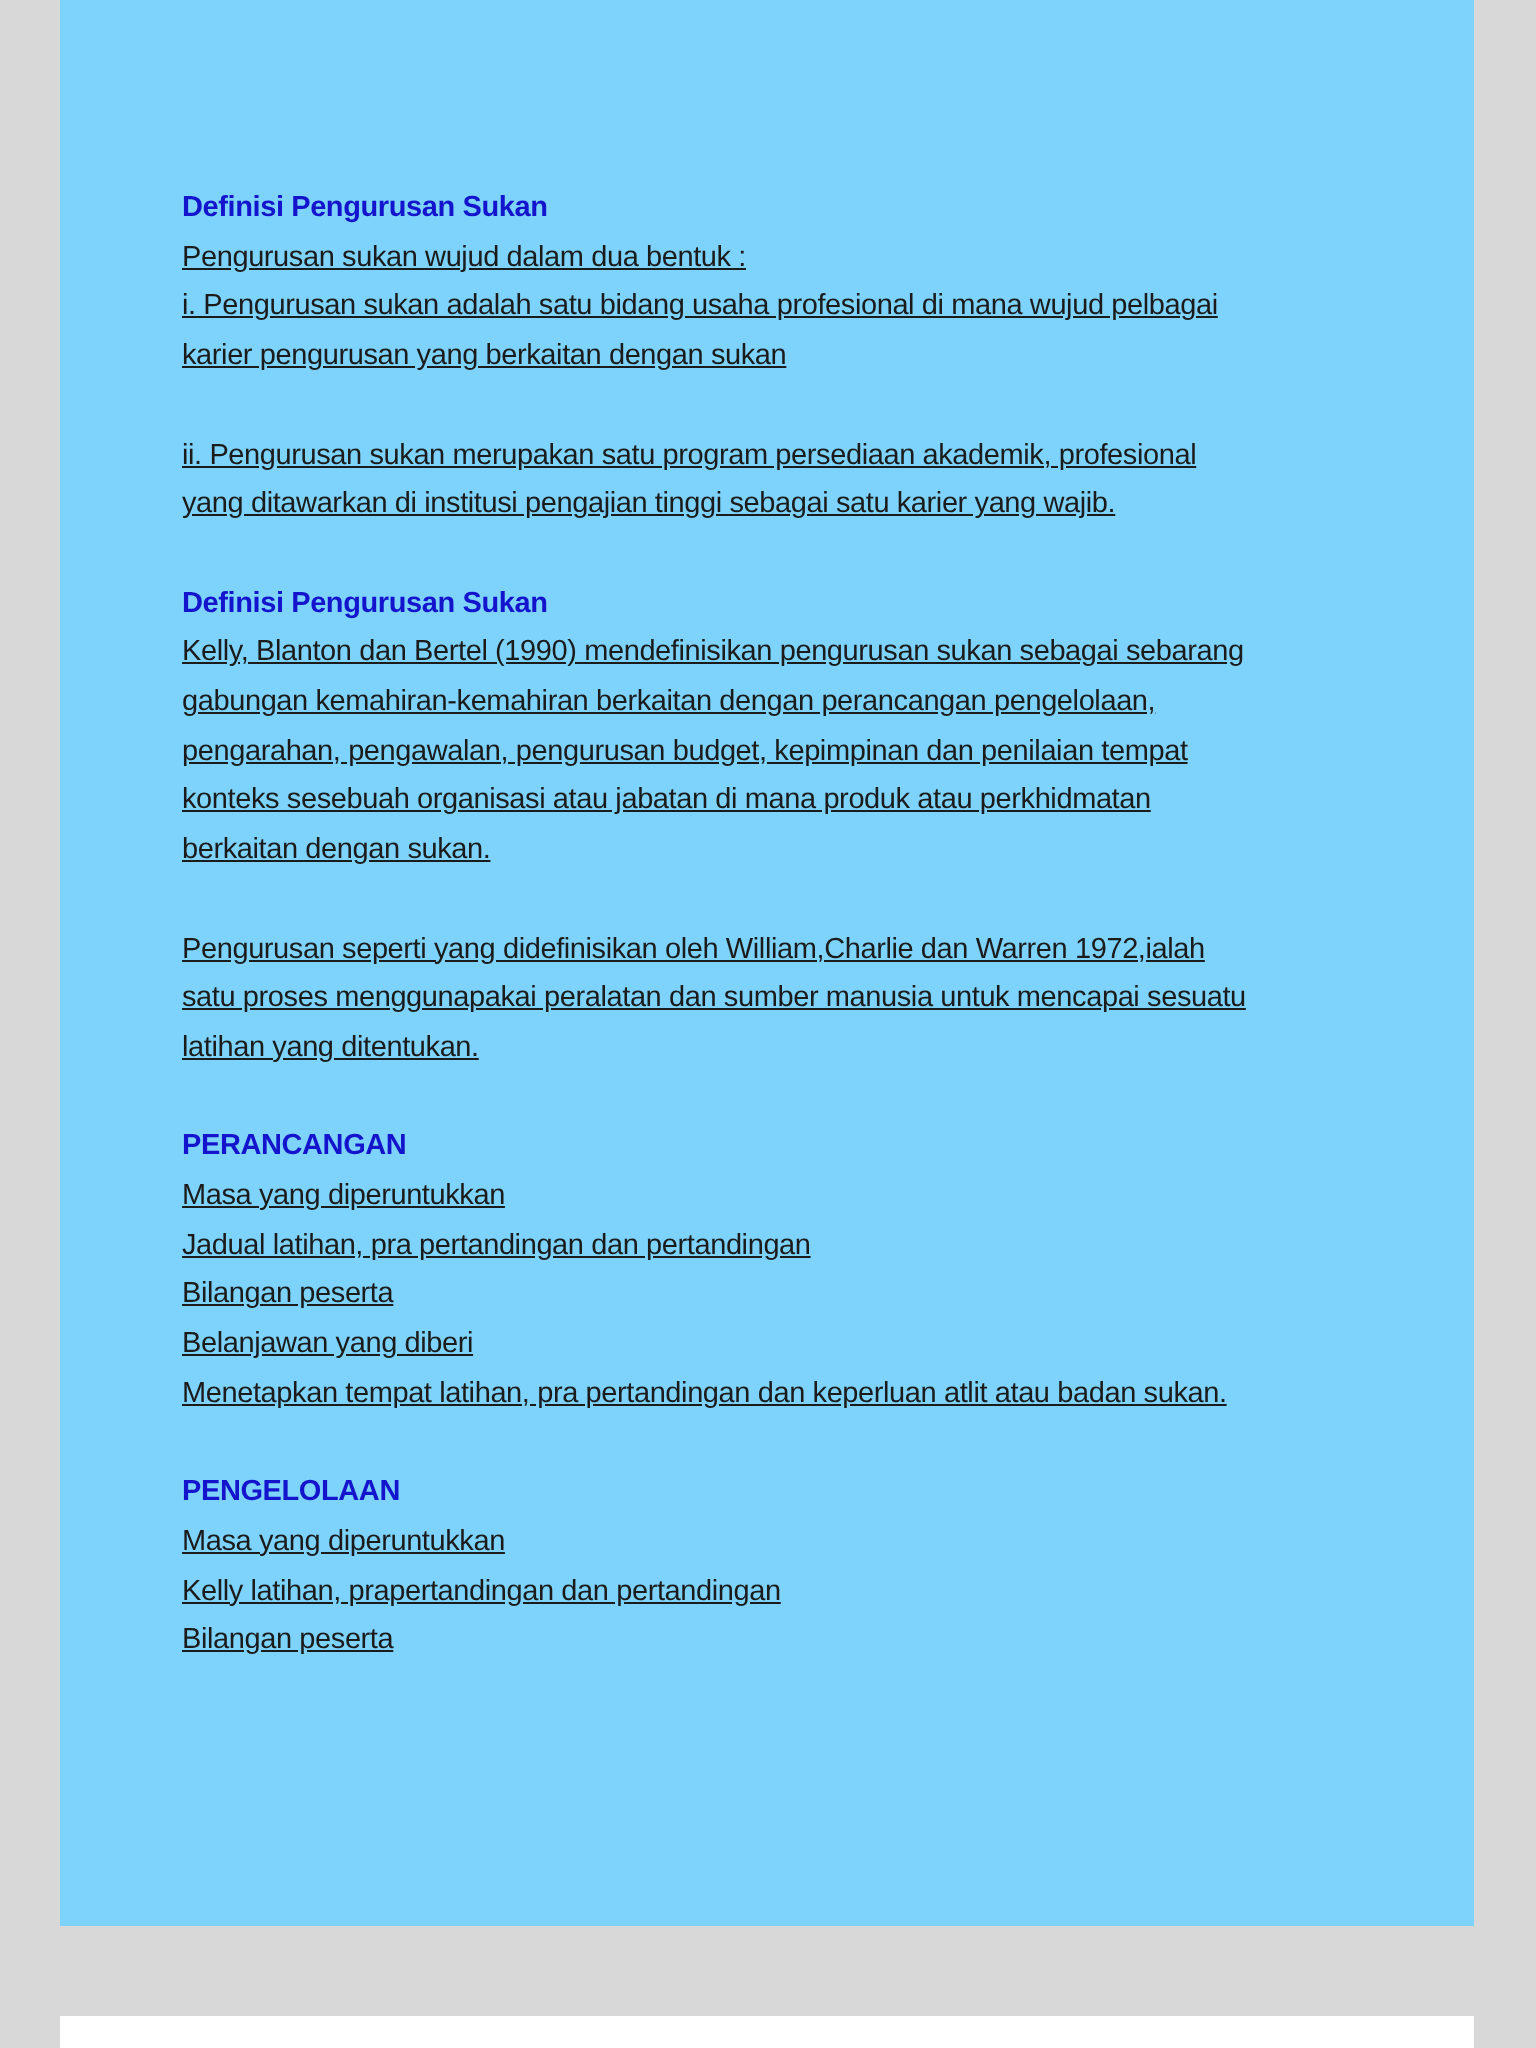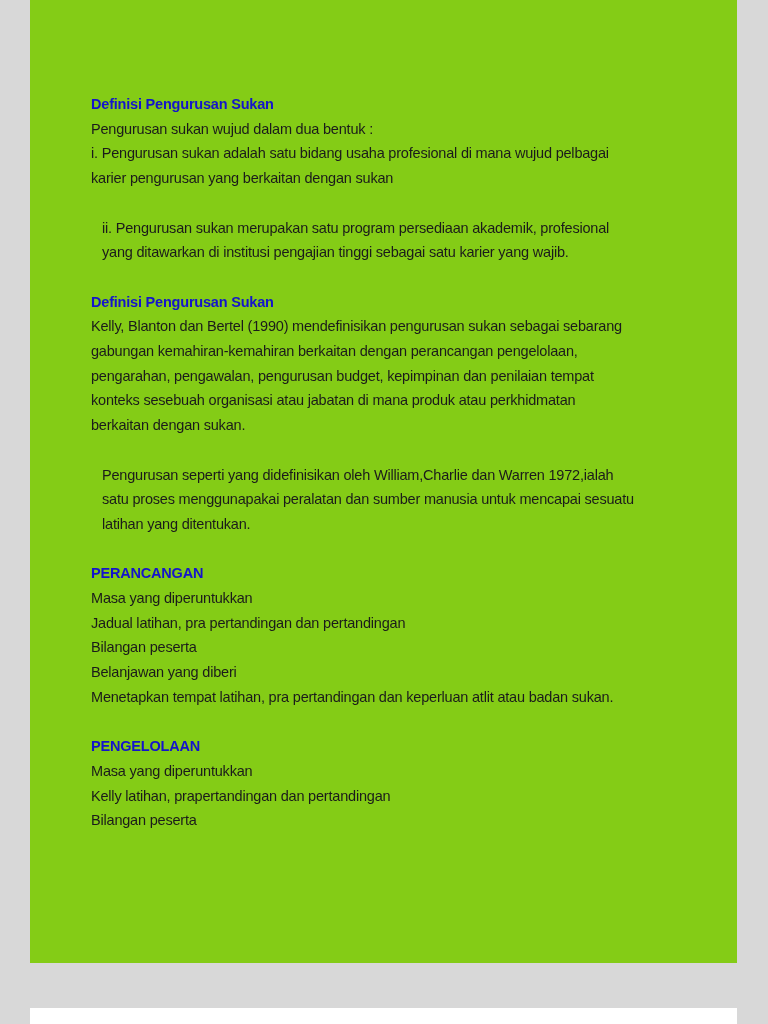--- a/index.html
+++ b/index.html
@@ -10,52 +10,53 @@
     font-family: "Liberation Sans", sans-serif;
   }
   body { background: #d8d8d8; position: relative; }
 
   .page {
     position: absolute;
     left: 30px;
     top: 0;
     width: 707px;
     height: 963px;
-    background: #84cc16;
+    background: #7dd3fc;
     padding: 92px 28px 0 61px;
   }
 
   .next-page-sliver {
     position: absolute;
     left: 30px;
     top: 1008px;
     width: 707px;
     height: 16px;
     background: #ffffff;
   }
 
   .section + .section { margin-top: 24.7px; }
-  .block + .block { margin-top: 24.7px; margin-left: 11px; }
+  .block + .block { margin-top: 24.7px; }
 
   .heading {
     color: #1414cc;
     font-weight: 700;
     font-size: 14.5px;
     line-height: 24.7px;
     letter-spacing: -0.2px;
     white-space: nowrap;
   }
 
   .line {
     color: #1b1b1b;
     font-weight: 400;
     font-size: 14.5px;
     line-height: 24.7px;
     letter-spacing: -0.2px;
     white-space: nowrap;
+    text-decoration: underline;
   }
 </style>
 </head>
 <body>
 
 <div class="page">
 
   <div class="section">
     <div class="heading">Definisi Pengurusan Sukan</div>
     <div class="block">

